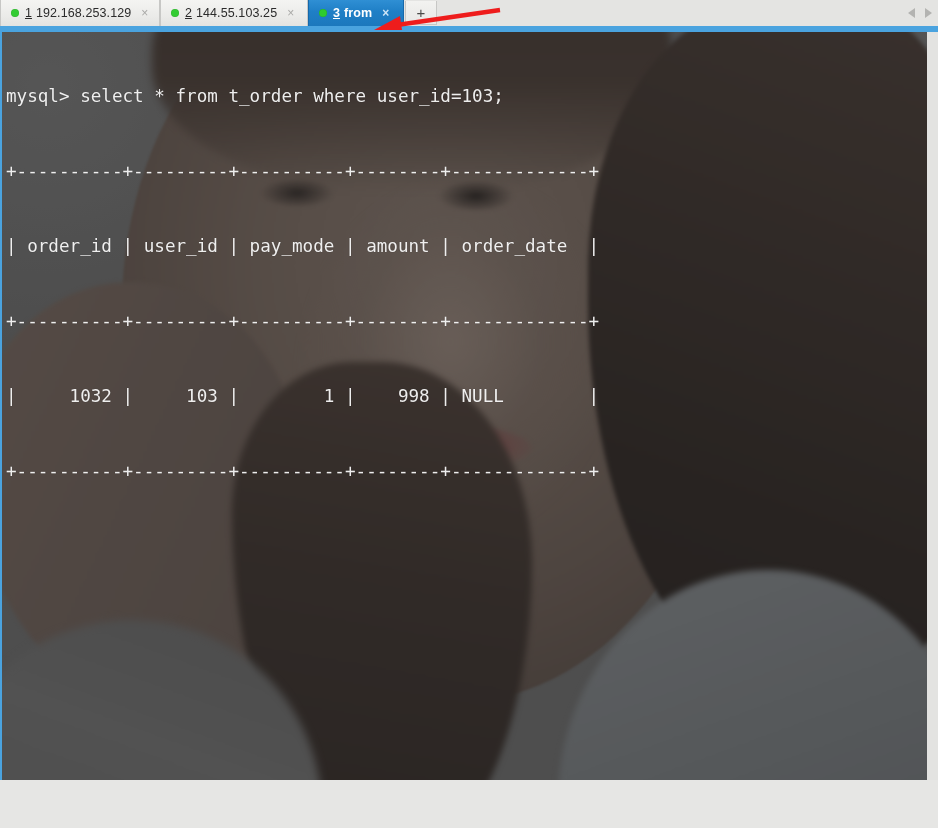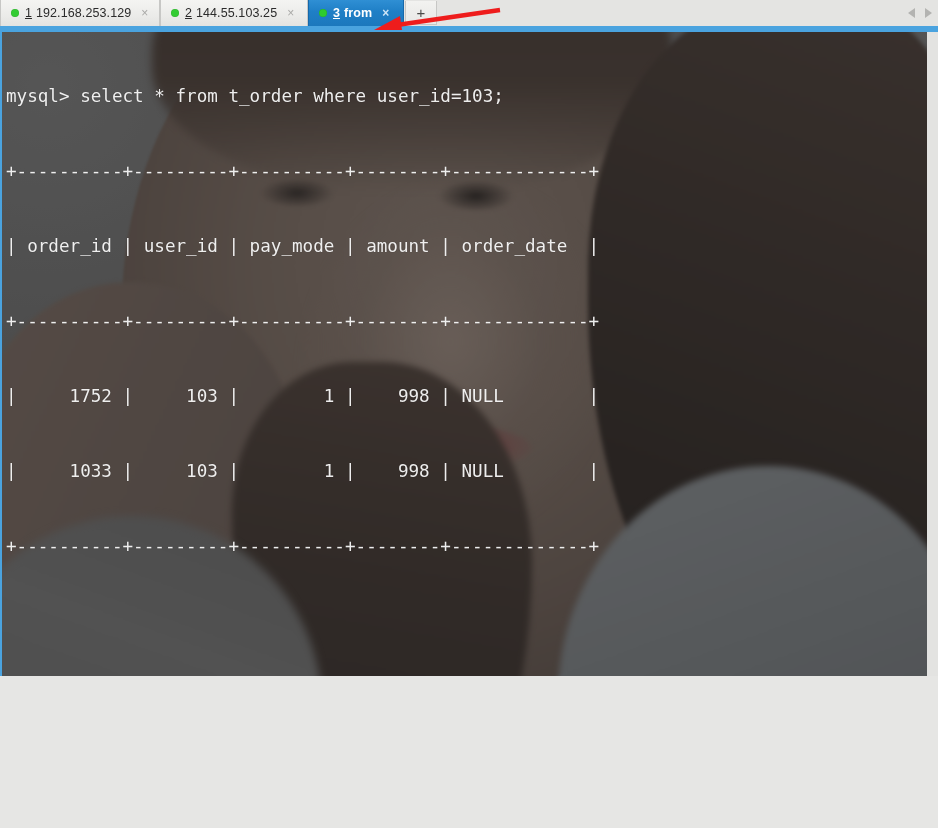--- a/index.html
+++ b/index.html
@@ -127,21 +127,21 @@
     width: 938px;
     height: 6px;
     background: #4aa3df;
   }
 
   
   .terminal {
     position: absolute;
     left: 0; top: 32px;
     width: 938px;
-    height: 644px;
+    height: 748px;
     overflow: hidden;
     border-left: 2px solid #4aa3df;
     box-sizing: border-box;
     background: #4d7c0f;
   }
 
   
   .wallpaper {
     position: absolute;
     inset: 0;
@@ -336,22 +336,21 @@
       <div class="wp-layer wp-shoulder-l"></div>
       <div class="wp-dim"></div>
       <div class="wp-edge"></div>
     </div>
 
     <div class="term-text">
       <div class="term-line">mysql&gt; select * from t_order where user_id=103;</div>
       <div class="term-line">+----------+---------+----------+--------+-------------+</div>
       <div class="term-line">| order_id | user_id | pay_mode | amount | order_date  |</div>
       <div class="term-line">+----------+---------+----------+--------+-------------+</div>
-      <div class="term-line">|     1752 |     103 |        1 |    998 | NULL        |</div>
-      <div class="term-line">|     1033 |     103 |        1 |    998 | NULL        |</div>
+      <div class="term-line">|     1032 |     103 |        1 |    998 | NULL        |</div>
       <div class="term-line">+----------+---------+----------+--------+-------------+</div>
       <div class="term-line"></div>
       
     </div>
 
   </div>
 
   <svg class="annotation" viewBox="0 0 938 828">
     <g>
       <line x1="500" y1="10" x2="390" y2="26" stroke="#ee1c1c" stroke-width="4.5" stroke-linecap="butt"></line>

